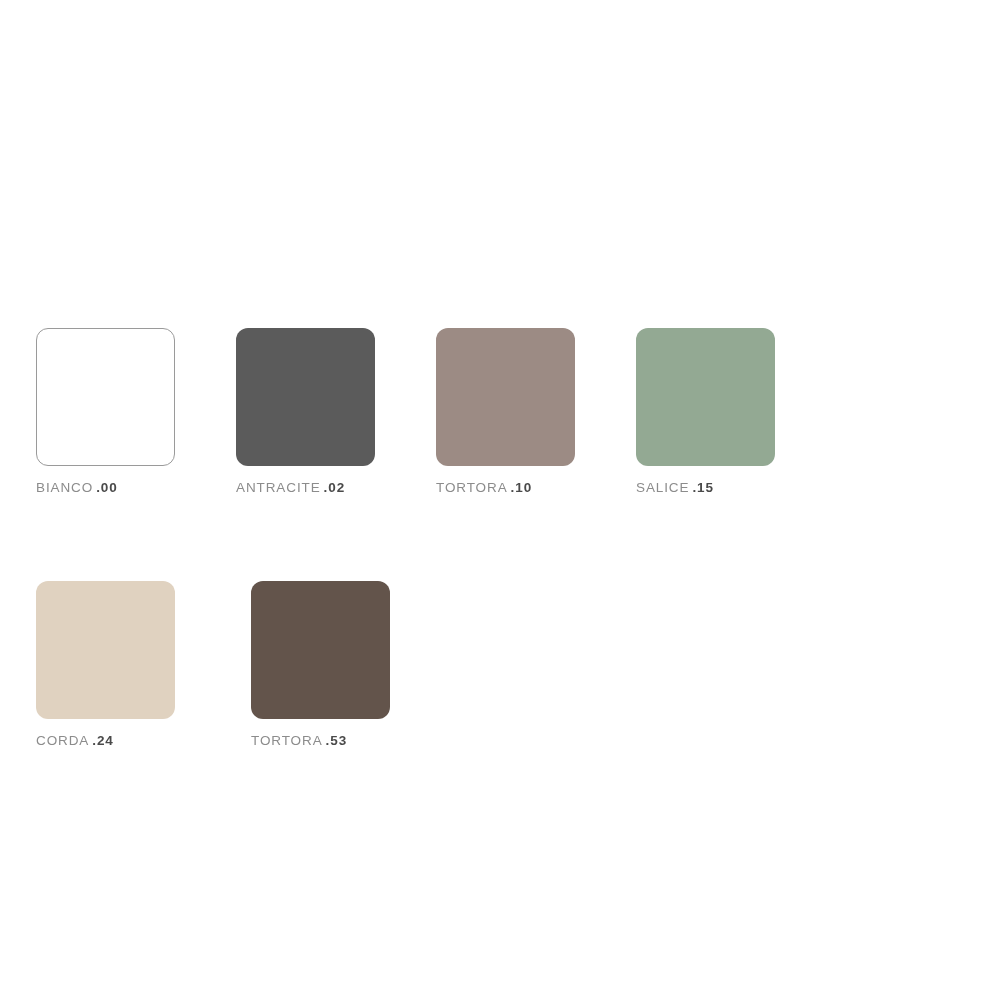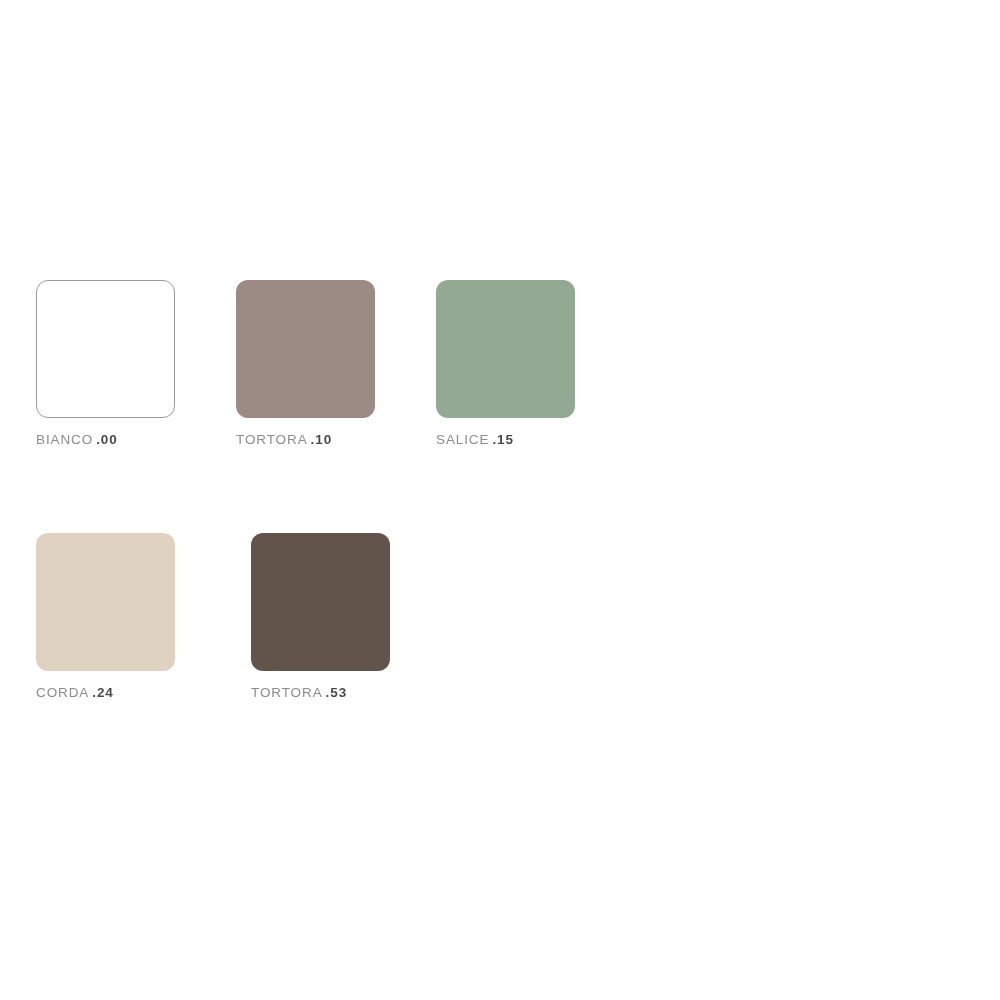--- a/index.html
+++ b/index.html
@@ -32,20 +32,21 @@
   }
 
   #swatch-row-1 { top: 280px; }
   #swatch-row-2 { top: 533px; gap: 15px; }
 
   .swatch-cell {
     width: 200px;
     display: flex;
     flex-direction: column;
     align-items: flex-start;
+    margin-top: 48px;
   }
 
   .swatch-chip {
     width: 139px;
     height: 138px;
     border-radius: 12px;
     box-sizing: border-box;
   }
 
   .swatch-chip.outlined {
@@ -74,20 +75,24 @@
 </head>
 <body>
 
 <div id="palette-board">
   <div class="swatch-row" id="swatch-row-1">
       <div class="swatch-cell">
         <div class="swatch-chip outlined" style="background-color: rgb(255, 255, 255);"></div>
         <div class="swatch-label"><span class="swatch-name">BIANCO</span><span class="swatch-code">.00</span></div>
       </div>
       <div class="swatch-cell">
+        <div class="swatch-chip" style="background-color: rgb(91, 91, 91);"></div>
+        <div class="swatch-label"><span class="swatch-name">ANTRACITE</span><span class="swatch-code">.02</span></div>
+      </div>
+      <div class="swatch-cell">
         <div class="swatch-chip" style="background-color: rgb(156, 139, 132);"></div>
         <div class="swatch-label"><span class="swatch-name">TORTORA</span><span class="swatch-code">.10</span></div>
       </div>
       <div class="swatch-cell">
         <div class="swatch-chip" style="background-color: rgb(147, 169, 147);"></div>
         <div class="swatch-label"><span class="swatch-name">SALICE</span><span class="swatch-code">.15</span></div>
       </div>
     </div>
   <div class="swatch-row" id="swatch-row-2">
       <div class="swatch-cell">

